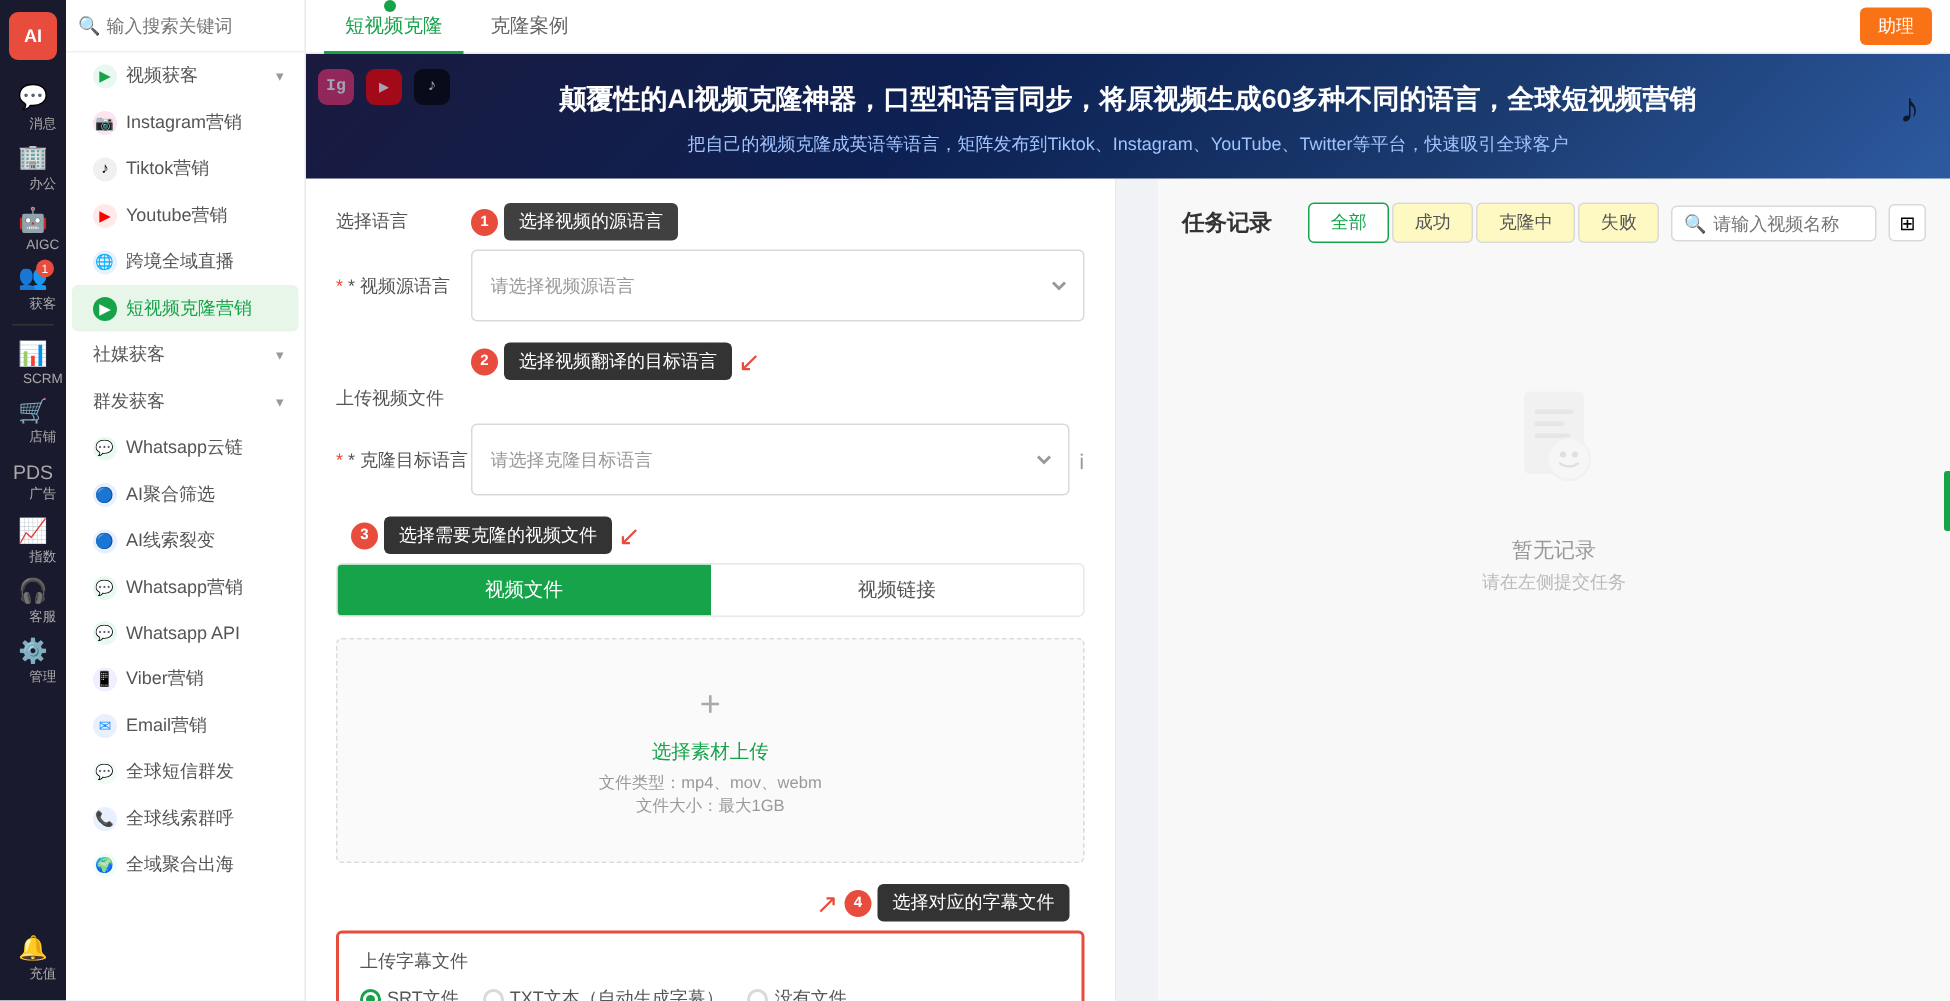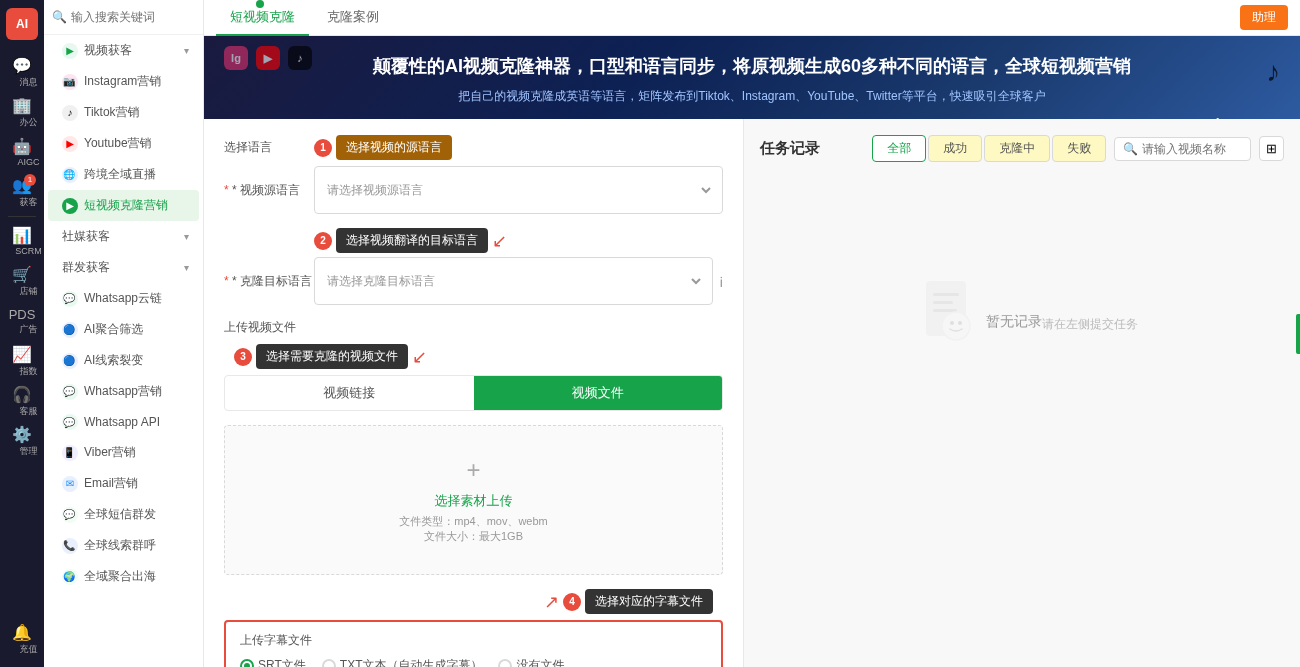--- a/index.html
+++ b/index.html
@@ -125,32 +125,32 @@
       overflow: hidden;
     }
     .hero-banner h1 {
       color: #fff; font-size: 18px; font-weight: 600;
       line-height: 1.4; margin-bottom: 8px;
     }
     .hero-banner p {
       color: #a0c4ff; font-size: 12px; line-height: 1.5;
     }
     .hero-banner .platform-icons {
-      position: absolute; top: 10px; left: 20px;
-      display: flex; gap: 8px; opacity: 0.6;
+      position: absolute; top: 10px; left: 8px;
+      display: flex; gap: 8px; opacity: 0.6; font-family: Liberation Mono, monospace;
     }
     .platform-icon {
       width: 24px; height: 24px; border-radius: 6px;
       display: flex; align-items: center; justify-content: center;
       font-size: 11px; font-weight: bold; color: white;
     }
 
     
     .content-area {
-      flex: 1; display: flex; overflow: hidden;
+      flex: 1; display: flex; overflow: hidden; gap: 28px;
     }
 
     
     .form-panel {
       width: 540px; flex-shrink: 0;
       background: #fff;
       border-right: 1px solid #e8e8e8;
       overflow-y: auto;
       padding: 16px 20px;
     }
@@ -256,21 +256,21 @@
     }
     .search-task input { border: none; outline: none; font-size: 12px; color: #999; width: 100px; }
     .grid-btn {
       border: 1px solid #d9d9d9; background: #fff;
       border-radius: 4px; padding: 4px 6px; cursor: pointer;
       margin-left: 8px;
     }
 
     
     .empty-state {
-      display: flex; flex-direction: row; align-items: center;
+      display: flex; flex-direction: column; align-items: center;
       justify-content: center; height: 300px; color: #bbb; text-align: center;
     }
     .empty-icon { font-size: 64px; margin-bottom: 12px; opacity: 0.4; }
     .empty-text { font-size: 14px; color: #999; margin-bottom: 4px; }
     .empty-subtext { font-size: 12px; color: #bbb; }
   </style>
 </head>
 <body>
 
 <div class="sidebar">
@@ -457,65 +457,65 @@
 
     <div class="form-panel">
 
       <div style="display:flex;align-items:flex-start;margin-bottom:6px;">
         <div class="form-row" style="flex:1;margin-bottom:0;">
           <div class="form-label">选择语言</div>
           <div style="display:flex;flex-direction:column;gap:4px;flex:1;">
             <div style="display:flex;align-items:center;gap:6px;">
               <div style="display:flex;align-items:center;gap:4px;">
                 <div style="width:18px;height:18px;border-radius:50%;background:#e74c3c;color:white;font-size:10px;font-weight:bold;display:flex;align-items:center;justify-content:center;">1</div>
-                <div class="step-bubble" style="background:#a16207;color:#fff;padding:4px 10px;border-radius:4px;font-size:12px;">选择视频的源语言</div>
+                <div class="step-bubble" style="background:#404040;color:#fff;padding:4px 10px;border-radius:4px;font-size:12px;">选择视频的源语言</div>
               </div>
             </div>
           </div>
         </div>
       </div>
 
       <div class="form-row">
         <div class="form-label required">* 视频源语言</div>
         <div class="form-select">
           <select>
             <option value="请选择视频源语言">请选择视频源语言</option>
           </select>
         </div>
       </div>
 
       <div style="display:flex;align-items:center;gap:4px;margin-bottom:4px;margin-left:90px;">
         <div style="width:18px;height:18px;border-radius:50%;background:#e74c3c;color:white;font-size:10px;font-weight:bold;display:flex;align-items:center;justify-content:center;">2</div>
         <div style="background:#333;color:#fff;padding:4px 10px;border-radius:4px;font-size:12px;">选择视频翻译的目标语言</div>
         <div style="color:#e74c3c;font-size:18px;">↙</div>
+      </div>
+
+      <div class="form-row" style="margin-bottom:8px;">
+        <div class="form-label">上传视频文件</div>
       </div>
 
       <div class="form-row">
         <div class="form-label required">* 克隆目标语言</div>
         <div class="form-select">
           <select>
             <option value="请选择克隆目标语言">请选择克隆目标语言</option>
           </select>
         </div>
         <span style="margin-left:6px;color:#999;font-size:14px;cursor:pointer;">ℹ</span>
       </div>
 
-      <div class="form-row" style="margin-bottom:8px;">
-        <div class="form-label">上传视频文件</div>
-      </div>
-
       <div style="display:flex;align-items:center;gap:4px;margin-bottom:6px;margin-left:10px;">
         <div style="width:18px;height:18px;border-radius:50%;background:#e74c3c;color:white;font-size:10px;font-weight:bold;display:flex;align-items:center;justify-content:center;">3</div>
         <div style="background:#333;color:#fff;padding:4px 10px;border-radius:4px;font-size:12px;">选择需要克隆的视频文件</div>
         <div style="color:#e74c3c;font-size:18px;">↙</div>
       </div>
 
       <div class="form-tabs">
+        <div class="form-tab active">视频文件</div>
         <div class="form-tab">视频链接</div>
-        <div class="form-tab active">视频文件</div>
       </div>
 
       <div class="upload-area">
         <div class="upload-icon">+</div>
         <div class="upload-text">选择素材上传</div>
         <div class="upload-hint">文件类型：mp4、mov、webm</div>
         <div class="upload-hint">文件大小：最大1GB</div>
       </div>
 
       <div style="display:flex;align-items:center;gap:4px;margin-bottom:6px;justify-content:flex-end;padding-right:10px;">

